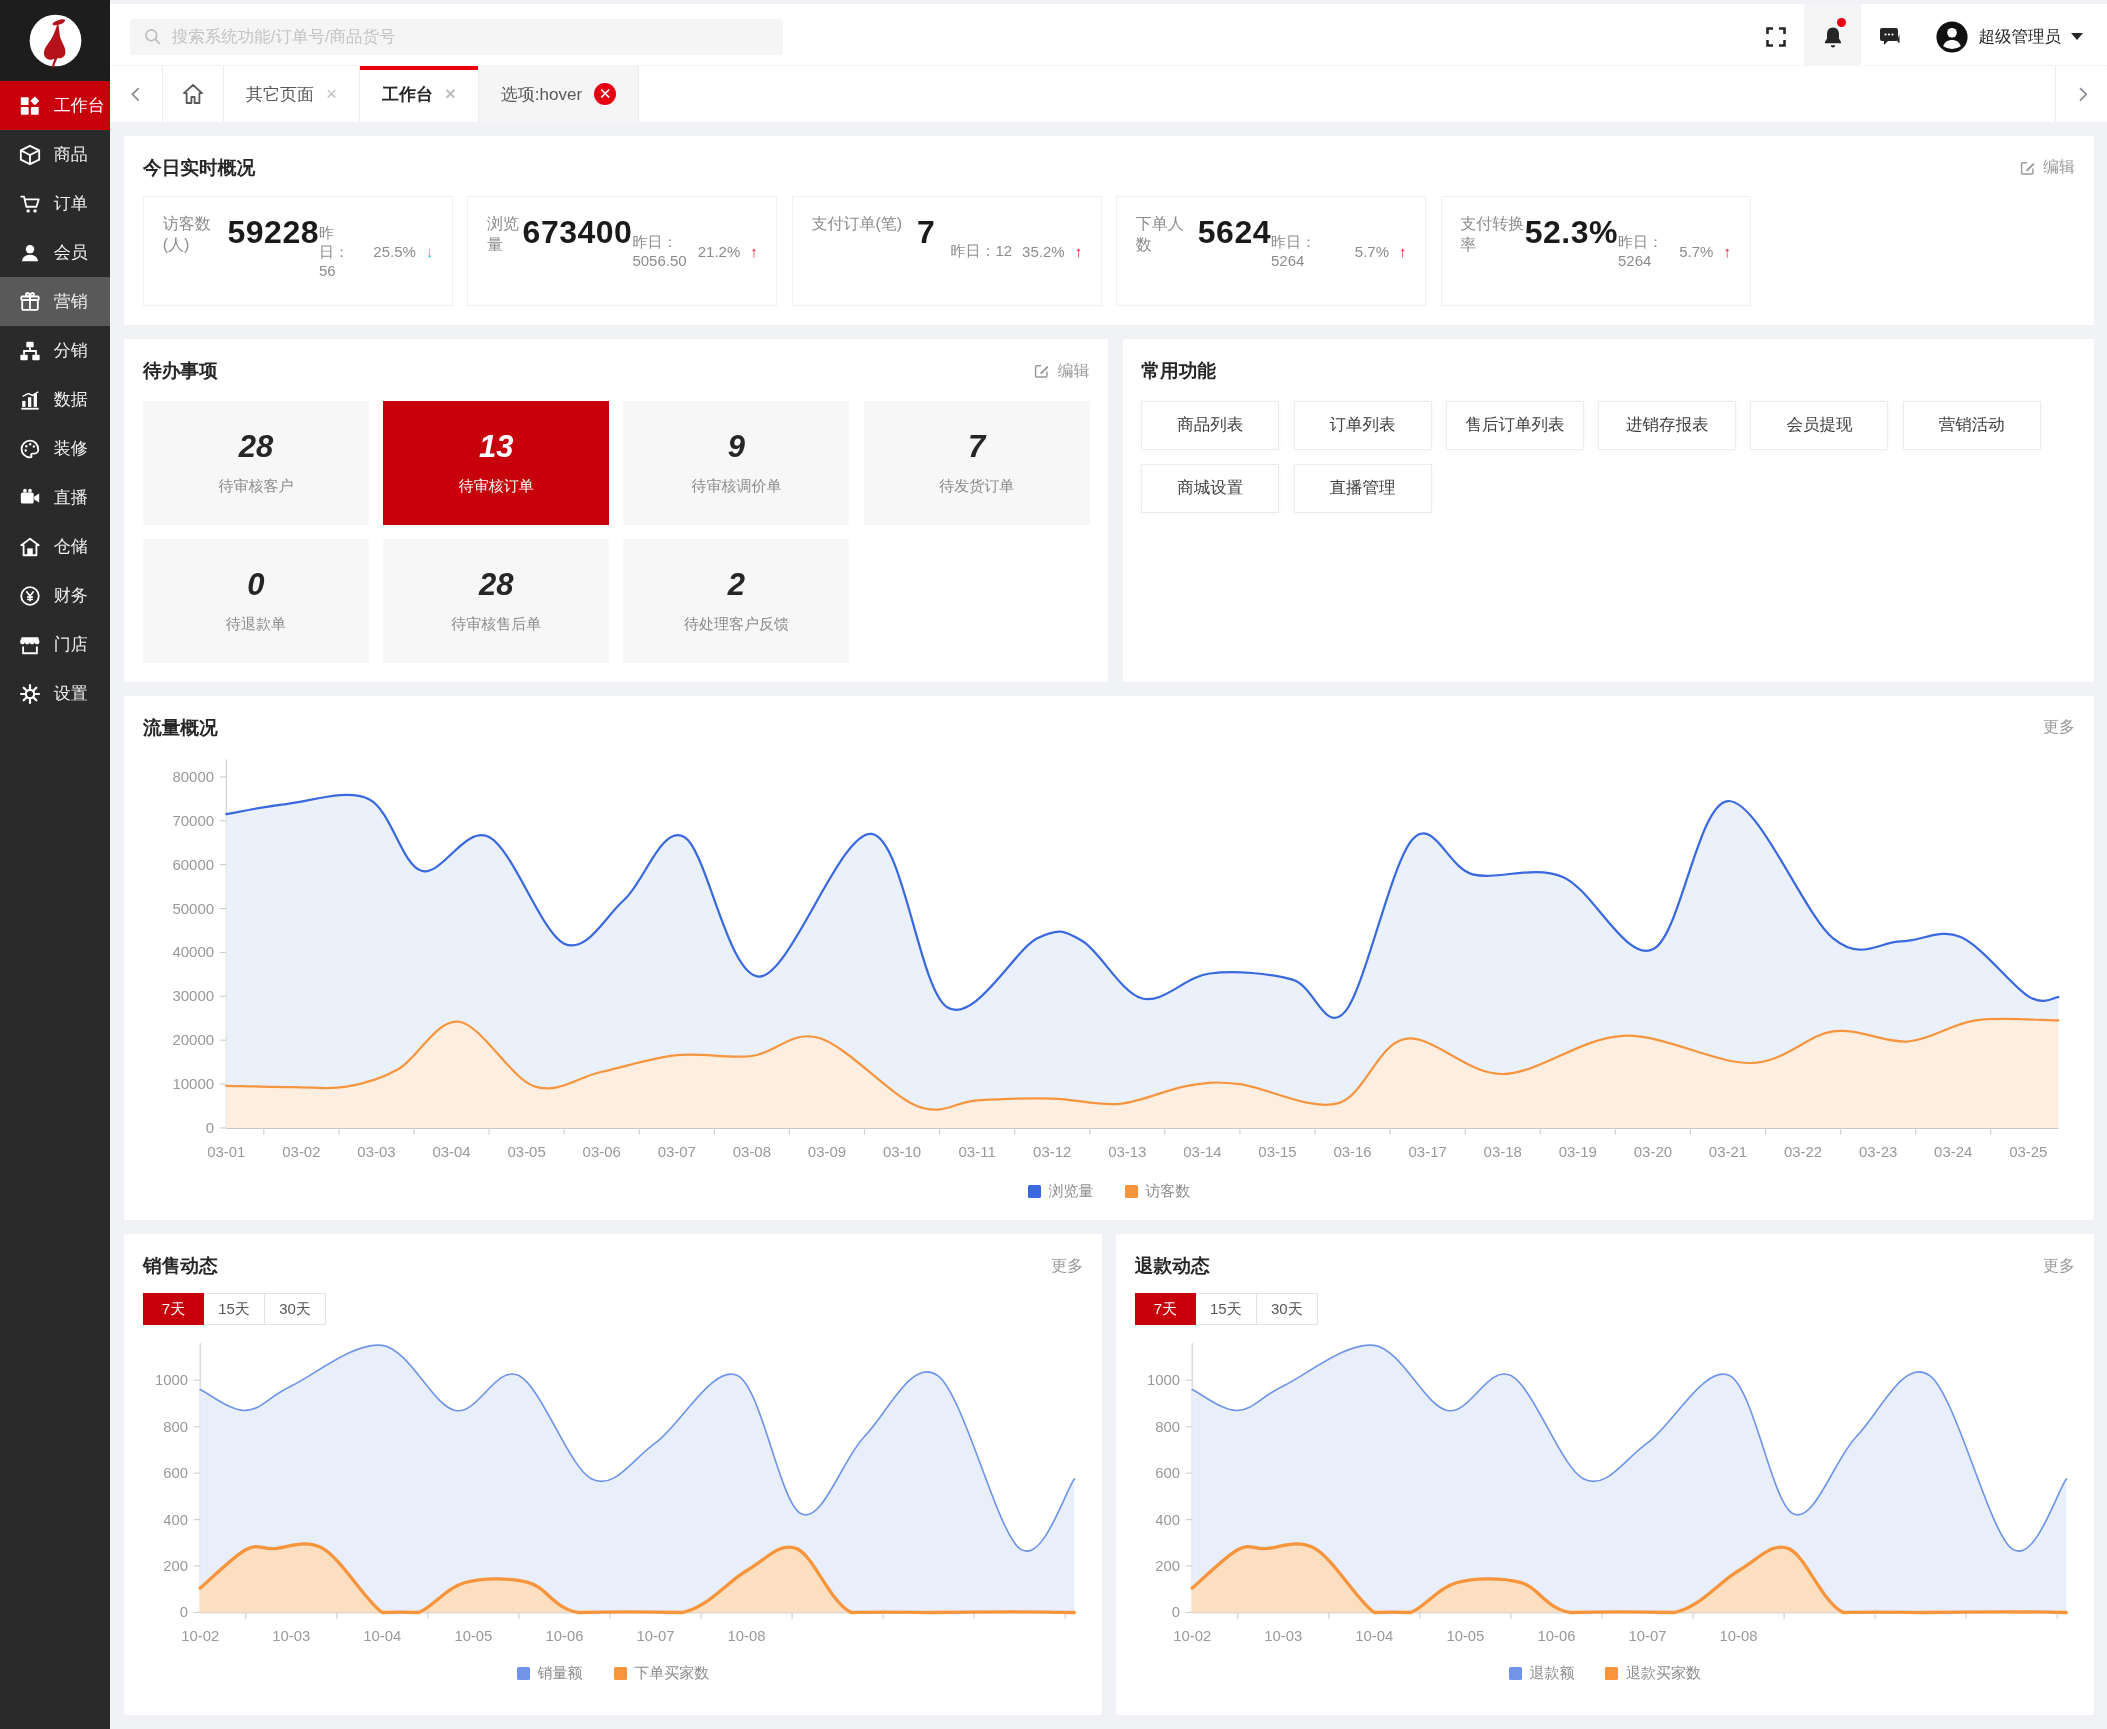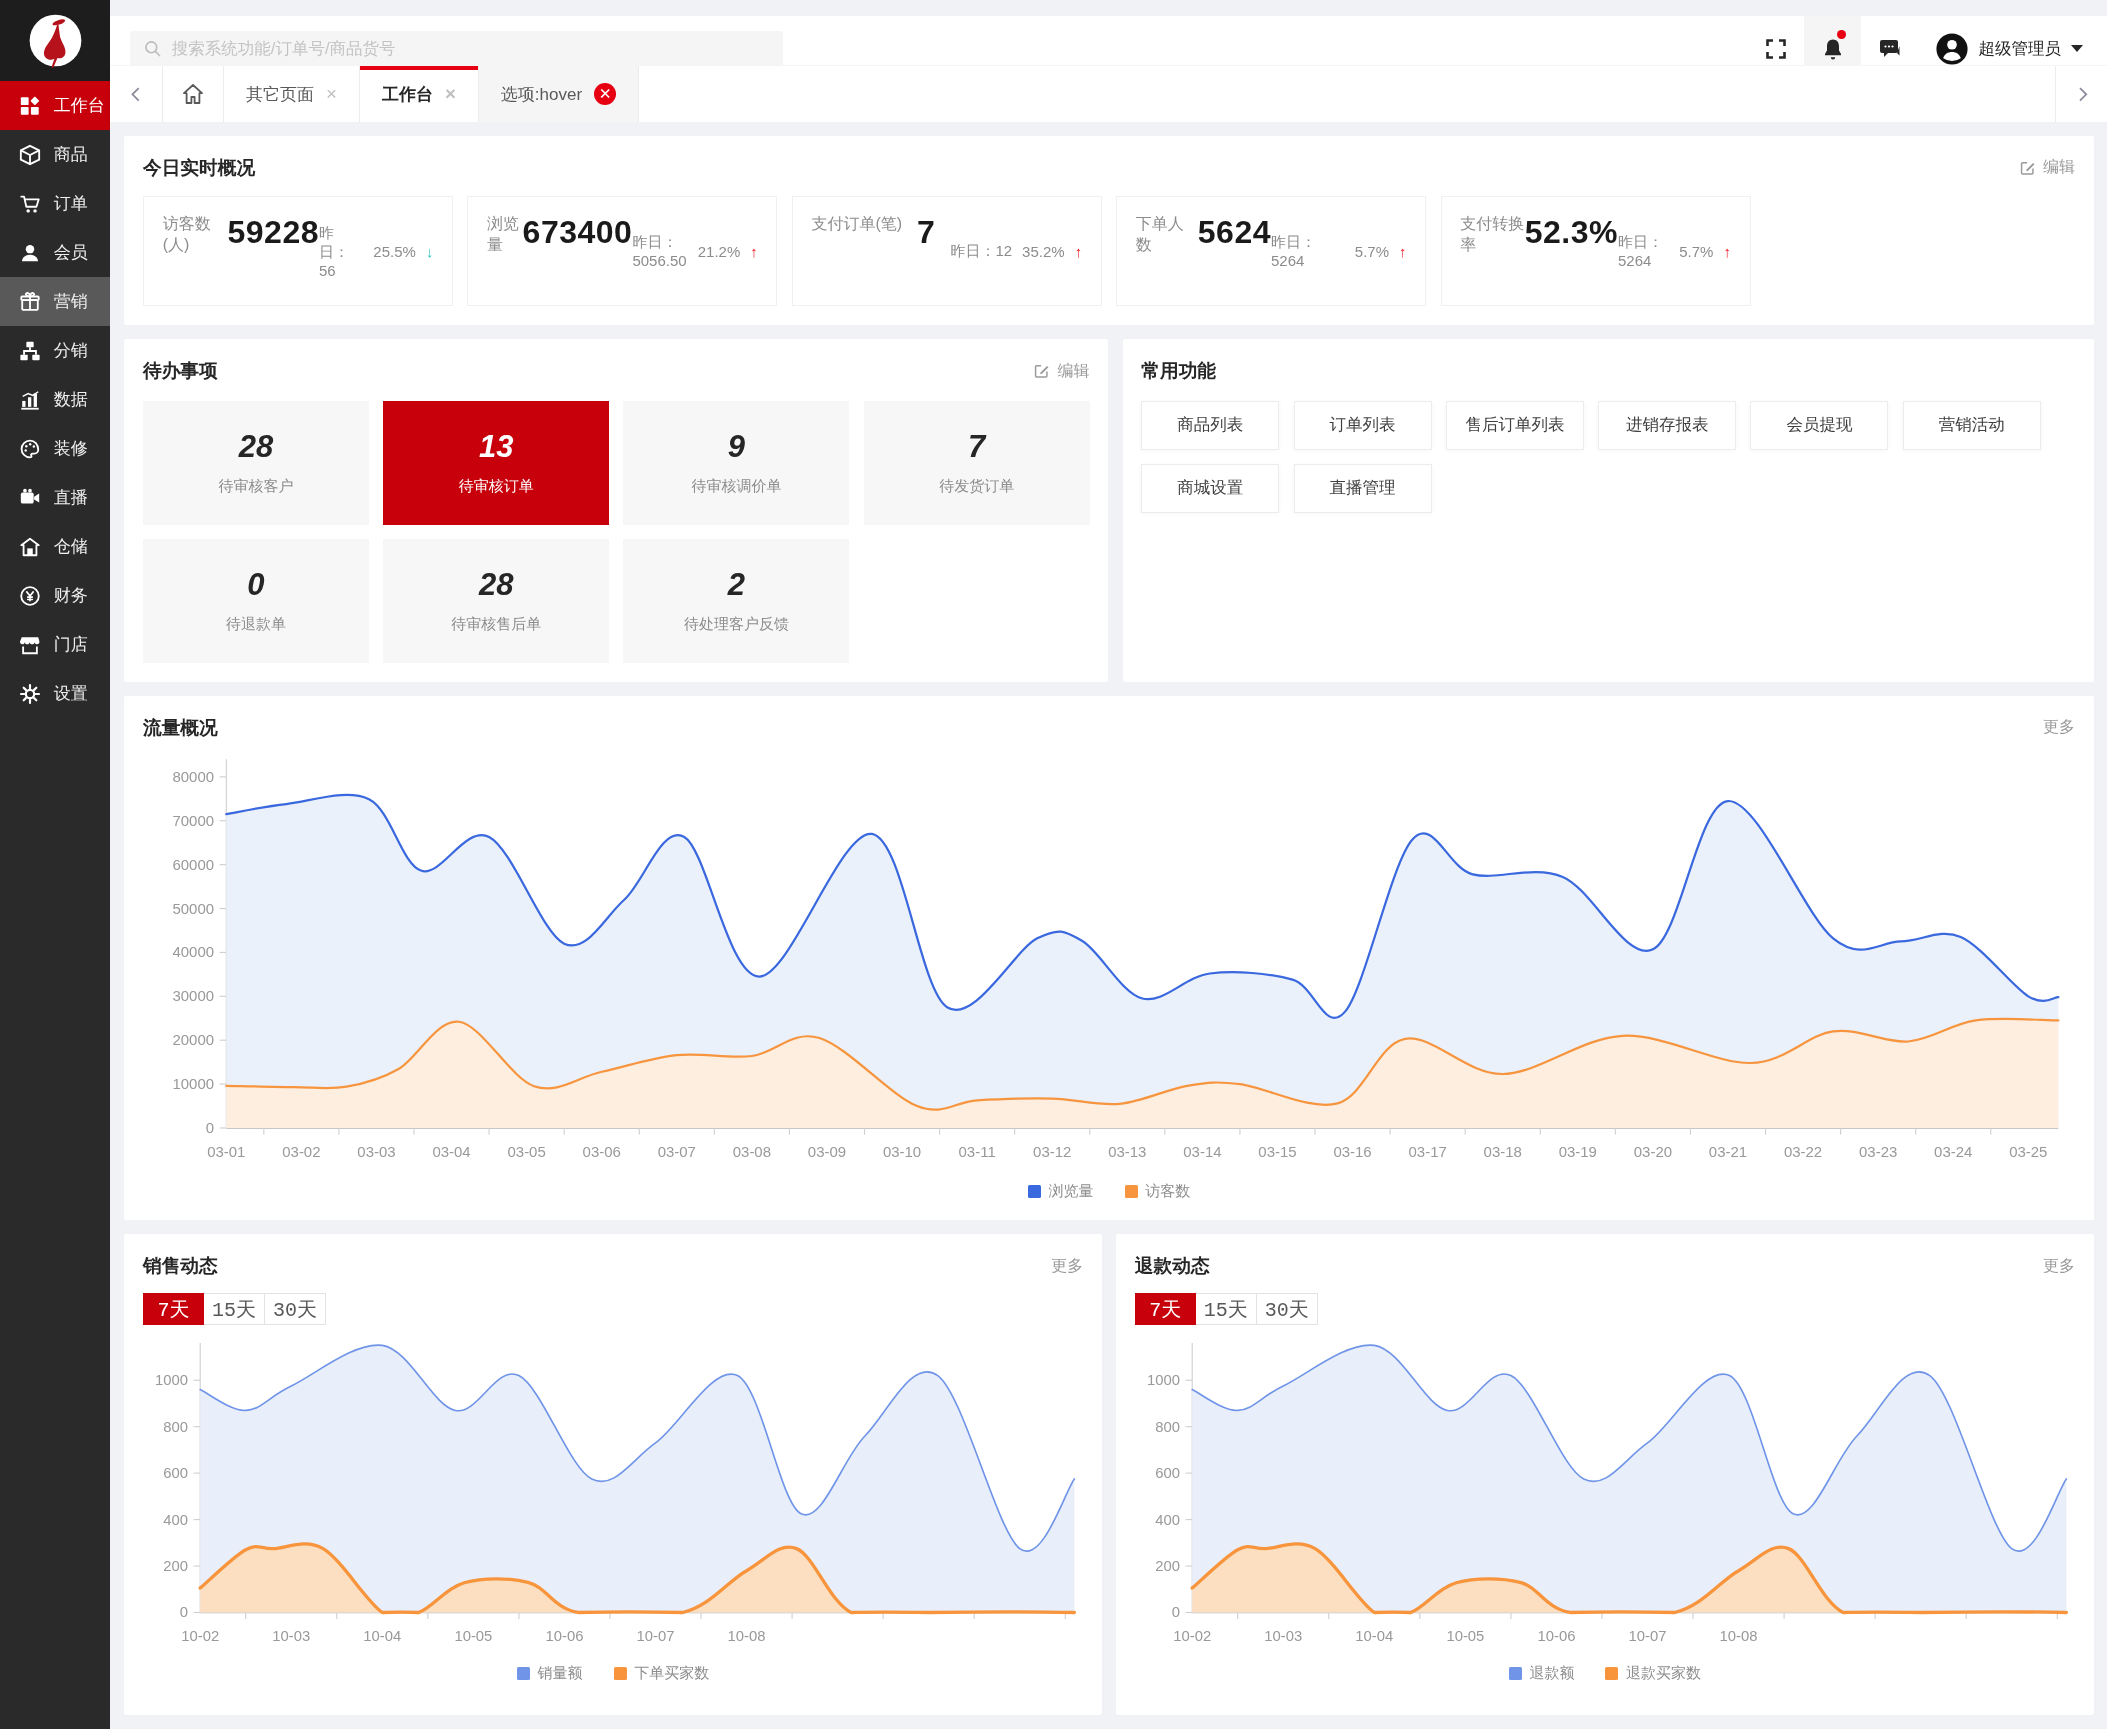--- a/index.html
+++ b/index.html
@@ -10,21 +10,21 @@
   .logo { position:absolute; left:0; top:0; width:110px; height:81px; background:#1d1d1d; display:flex; align-items:center; justify-content:center; }
   .logo svg { width:55px; height:55px; }
   .sidebar { position:absolute; left:0; top:81px; width:110px; bottom:0; background:#2a2a2a; }
   .side-item { height:49px; display:flex; align-items:center; padding-left:18.7px; gap:13px; color:#f0f0f0; font-size:17px; cursor:pointer; }
   .side-item .sicon { width:22px; height:22px; flex:0 0 22px; display:flex; }
   .side-item .sicon svg { width:22px; height:22px; }
   .side-item.active { background:#c7000b; color:#fff; }
   .side-item.hover { background:#595959; }
 
   
-  .topbar { position:absolute; left:110px; top:16px; right:0; height:65px; background:#fff; display:flex; align-items:center; }
+  .topbar { position:absolute; left:110px; top:4px; right:0; height:65px; background:#fff; display:flex; align-items:center; }
   .search { margin-left:20px; width:653px; height:36px; background:#f5f5f5; border-radius:3.3px; display:flex; align-items:center; padding:0 13px; gap:8.8px; }
   .search svg { width:20px; height:20px; }
   .search input { flex:1; border:none; outline:none; background:transparent; font-size:16.5px; color:#595959; font-family:inherit; }
   .search input::placeholder { color:#c3c3c3; }
   .top-right { margin-left:auto; display:flex; align-items:center; height:100%; }
   .tb-icon { border:none; background:transparent; height:100%; width:57px; display:flex; align-items:center; justify-content:center; cursor:pointer; position:relative; }
   .tb-icon svg { width:24px; height:24px; }
   .tb-icon.bell-bg { background:#f5f5f5; }
   .red-dot { position:absolute; top:14.3px; right:15.4px; width:8.8px; height:8.8px; border-radius:50%; background:#e60012; }
   .user { display:flex; align-items:center; gap:10px; margin:0 25px 0 16.5px; cursor:pointer; }
@@ -78,21 +78,21 @@
 
   .chart-svg { width:100%; height:auto; display:block; margin-top:5.5px; }
   .legend { display:flex; justify-content:center; gap:31px; margin-top:3.3px; }
   .legend-item { display:flex; align-items:center; gap:7.7px; cursor:pointer; }
   .legend-swatch { width:13px; height:13px; border-radius:1.6px; }
   .legend-text { font-size:15px; color:#8c8c8c; }
 
   .row3 { display:flex; gap:14.3px; flex:1; }
   .row3 .panel { width:calc((100% - 14.3px)/2); }
   .range-tabs { margin-top:14.3px; display:flex; }
-  .range-tab { width:61px; height:32px; border:0.5px solid #e3e3e3; border-left-width:0; background:#fff; color:#595959; font-size:20px; display:flex; align-items:center; justify-content:center; cursor:pointer; font-family:Liberation Mono, monospace; }
+  .range-tab { width:61px; height:32px; border:0.5px solid #e3e3e3; border-left-width:0; background:#fff; color:#595959; font-size:15px; display:flex; align-items:center; justify-content:center; cursor:pointer; font-family:Liberation Sans, sans-serif; }
   .range-tab:first-child { border-left-width:0.5px; }
   .range-tab.active { background:#c7000b; border-color:#c7000b; color:#fff; }
 </style>
 </head>
 <body>
 
 <div id="app">
 
   <div class="logo">
     <svg viewBox="0 0 100 100">

